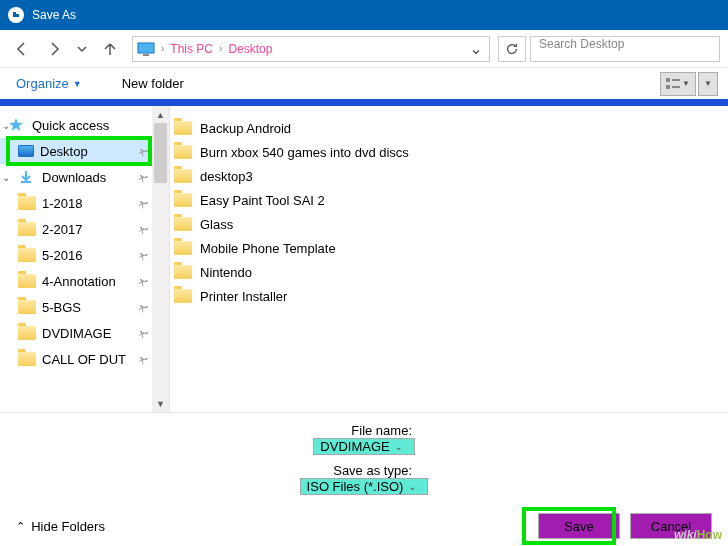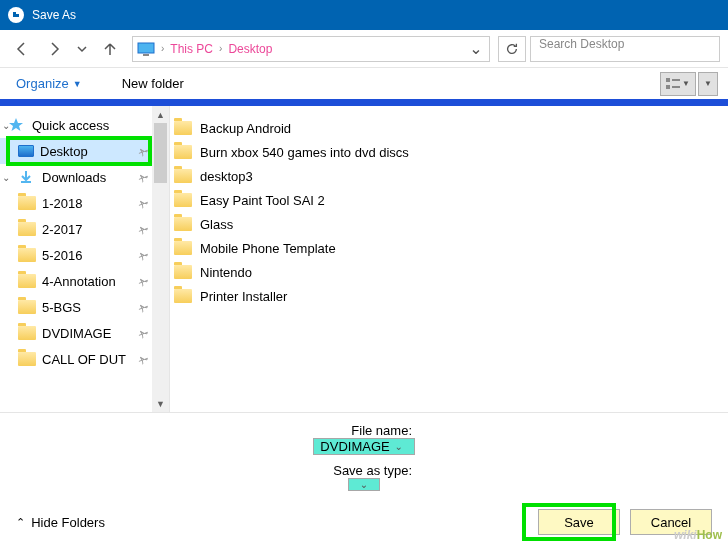--- a/index.html
+++ b/index.html
@@ -56,21 +56,21 @@
 .file-row { display: flex; align-items: center; height: 24px; gap: 8px; font-size: 13px; cursor: pointer; padding: 0 4px; }
 
 .bottombar { border-top: 1px solid #e5e5e5; padding: 10px 16px 0 16px; background: #fff; }
 .form-row { display: flex; align-items: center; margin-bottom: 8px; flex-direction: column; }
 .form-label { width: 112px; text-align: right; font-size: 13px; padding-right: 8px; }
 .form-input { flex: 1; height: 24px; border: 1px solid #a7a7a7; padding: 0 6px; font-size: 13px; background: #5eead4; display: flex; align-items: center; }
 .combo-arrow { width: 18px; text-align: center; color: #555; font-size: 10px; }
 
 .actionrow { display: flex; align-items: center; padding: 10px 0 14px 0; }
 .hidefolders { font-size: 13px; display: flex; align-items: center; gap: 6px; cursor: pointer; }
-.btn { width: 82px; height: 26px; border: 1px solid #adadad; background: #fef9c3; font-size: 13px; cursor: pointer; margin-left: 10px; }
+.btn { width: 82px; height: 26px; border: 1px solid #adadad; background: #a21caf; font-size: 13px; cursor: pointer; margin-left: 10px; }
 
 .watermark { position: absolute; bottom: 4px; right: 6px; font-size: 12px; color: #ccc; font-weight: bold; font-style: italic; }
 .watermark b { color: #9fbf4d; font-style: normal; }
 </style>
 </head>
 <body>
 
 <div class="titlebar">
   <span class="appicon">
     <svg viewBox="0 0 10 10">
@@ -257,20 +257,21 @@
   <div class="form-row">
     <div class="form-label">File name:</div>
     <div class="form-input">
       <span style="flex:1">DVDIMAGE</span>
       <span class="combo-arrow">⌄</span>
     </div>
   </div>
   <div class="form-row">
     <div class="form-label">Save as type:</div>
     <div class="form-input">
+      <span style="flex:1">ISO Files (*.ISO)</span>
       <span class="combo-arrow">⌄</span>
     </div>
   </div>
 
   <div class="actionrow">
     <span class="hidefolders">
       <span style="font-size:11px">⌃</span>
       <span>Hide Folders</span>
     </span>
     <span class="spacer"></span>

